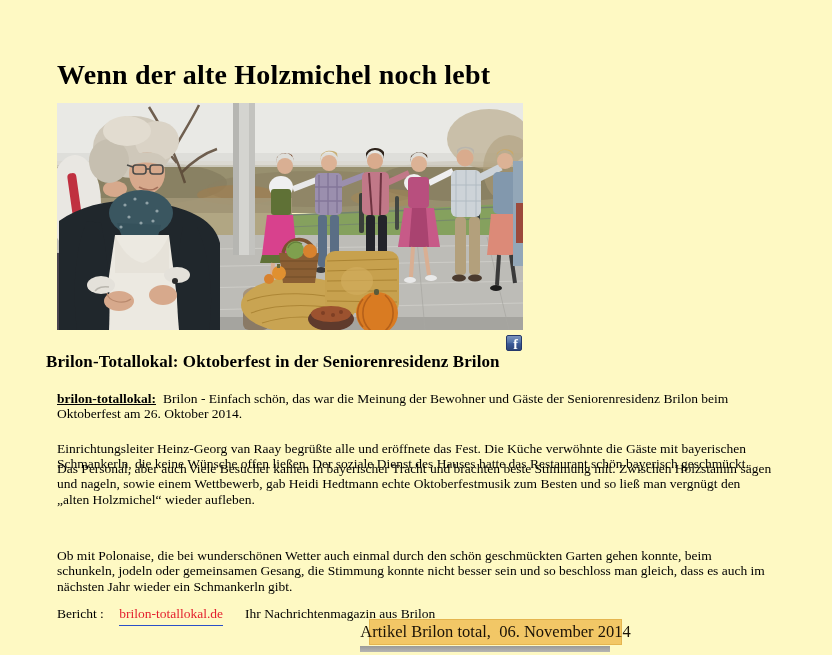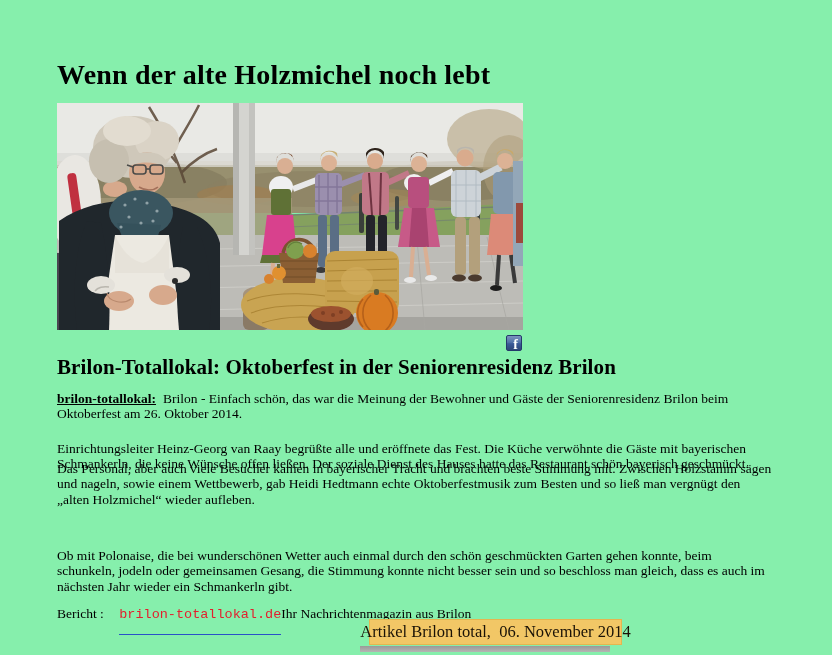--- a/index.html
+++ b/index.html
@@ -1,55 +1,55 @@
 <!DOCTYPE html>
 <html><head>
 <meta charset="utf-8">
 <style>
   html,body{margin:0;padding:0;background:#ffffff;}
   .page{
     position:relative;width:832px;height:655px;overflow:hidden;
-    background:#86efac;color:#000;
+    background:#fef9c3;color:#000;
     font-family:"Liberation Serif","DejaVu Serif",serif;
   }
   .abs{position:absolute;}
   .title{
     left:57px;top:40px;width:720px;
     font-size:28px;font-weight:bold;line-height:1.15;letter-spacing:0.2px;
   }
   .photo-wrap{left:57px;top:103px;width:466px;height:227px;}
   .photo-wrap svg{display:block;}
   .fb-icon{
     left:506px;top:335px;width:16px;height:16px;
     background:linear-gradient(#7b93bd 0%,#5272a7 45%,#3b5998 55%,#2e4677 100%);
     border:1px solid #24386b;box-sizing:border-box;border-radius:2px;
     color:#ffffff;font-family:"Liberation Serif",serif;font-weight:bold;
     font-size:14px;line-height:17px;text-align:right;padding-right:3px;
     cursor:pointer;
   }
   .subheading{
-    left:57px;top:338px;width:700px;
-    font-size:21px;font-weight:bold;letter-spacing:0.1px;
+    left:46px;top:338px;width:700px;
+    font-size:17px;font-weight:bold;letter-spacing:0.1px;
   }
   .para{
     left:57px;width:716px;
     font-size:13.5px;line-height:15.6px;
   }
   .p1{top:377px;}
   .p2{top:427px;}
   .p3{top:447px;}
   .p4{top:534px;}
   .lead-label{font-weight:bold;text-decoration:underline;margin-right:7px;}
   .bericht{left:57px;top:592px;width:716px;font-size:13.5px;}
   .bericht .prefix{margin-right:12px;}
   .site-link{
     color:#e31e2d;text-decoration:none;border-bottom:1.5px solid #2b50c8;
-    cursor:pointer;padding-bottom:12px;font-family:Liberation Mono, monospace;
-  }
-  .bericht .suffix{}
+    cursor:pointer;padding-bottom:4px;
+  }
+  .bericht .suffix{margin-left:22px;}
   .stamp{
     left:369px;top:619px;width:253px;height:26px;
     background:#f2c766;border:1px solid #e5b54f;box-sizing:border-box;
     display:flex;align-items:center;justify-content:center;
     font-size:16.5px;color:#1a1206;white-space:pre;
   }
   .stamp-shadow{
     left:360px;top:646px;width:250px;height:6px;
     background:linear-gradient(#9a9a98,#b5b5b3);
   }

